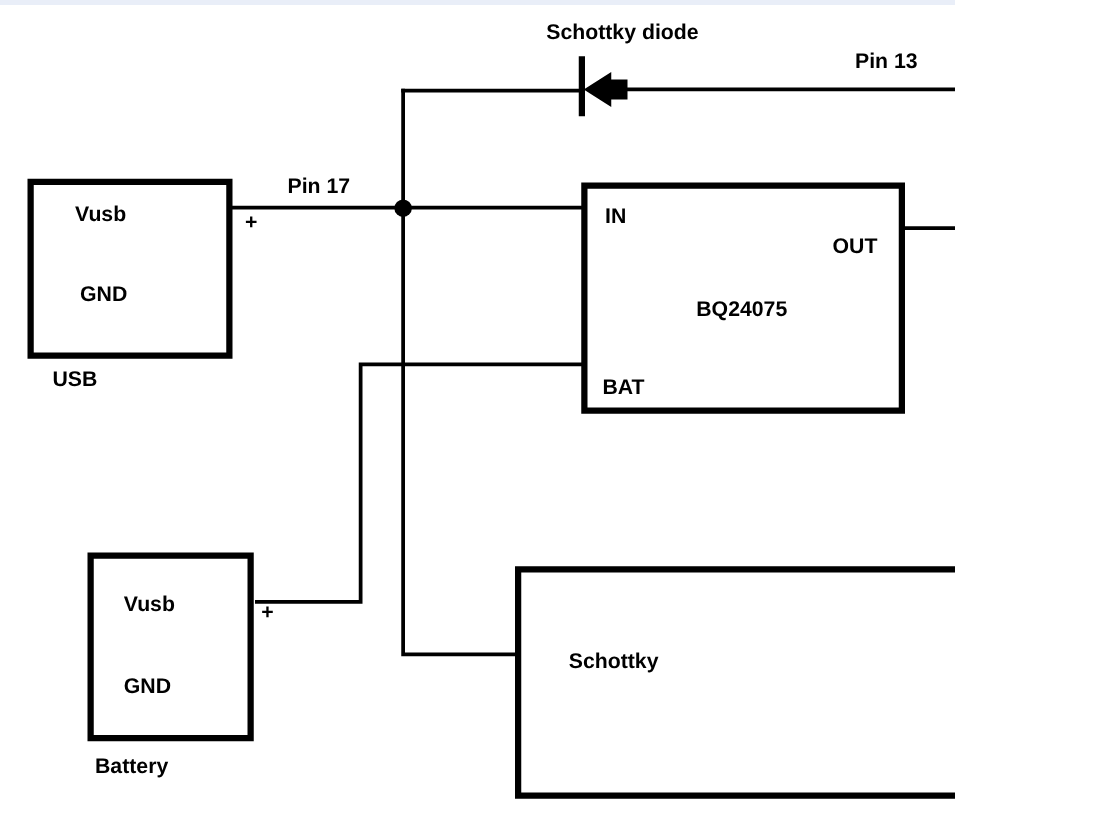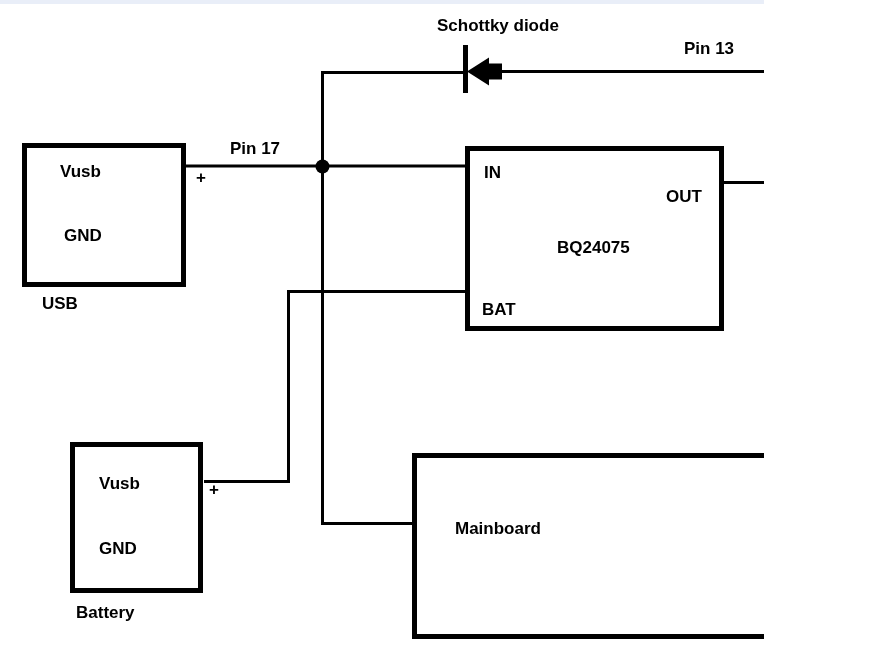--- a/index.html
+++ b/index.html
@@ -69,15 +69,15 @@
   <div class="lbl" style="left:484px; top:164px;">IN</div>
   <div class="lbl" style="left:666px; top:188px;">OUT</div>
   <div class="lbl" style="left:557px; top:239px;">BQ24075</div>
   <div class="lbl" style="left:482px; top:274px;margin-top:27px;">BAT</div>
 
   <div class="lbl" style="left:99px; top:475px;">Vusb</div>
   <div class="lbl" style="left:99px; top:540px;">GND</div>
   <div class="lbl" style="left:76px; top:604px;">Battery</div>
   <div class="lbl" style="left:209px; top:481px;">+</div>
 
-  <div class="lbl" style="left:455px; top:520px;">Mainboard</div>
+  <div class="lbl" style="left:455px; top:520px;">Schottky</div>
 
 </div>
 
 </body></html>

